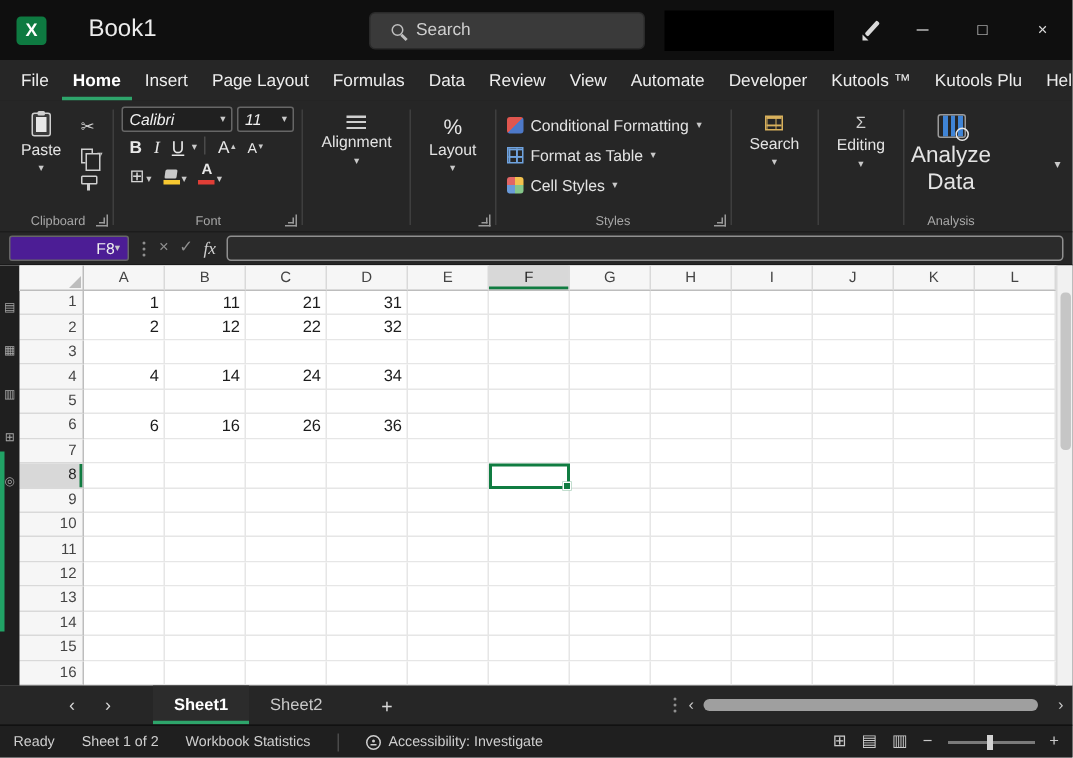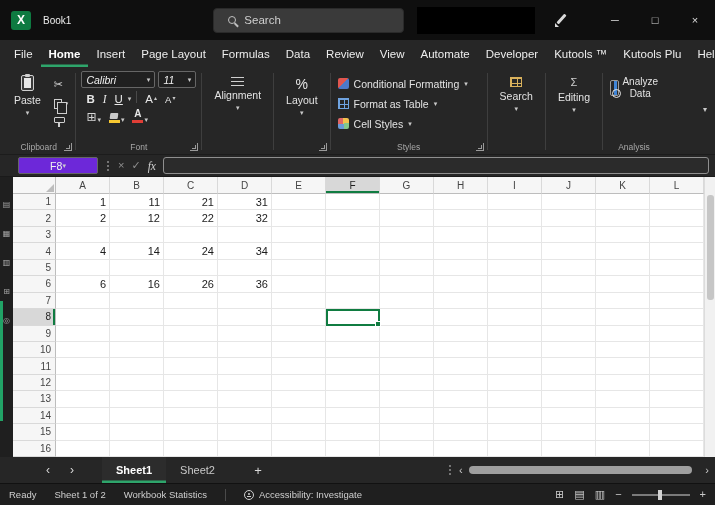--- a/index.html
+++ b/index.html
@@ -5,21 +5,21 @@
   * { box-sizing: border-box; margin: 0; padding: 0; }
   html,body { width:715px; height:505px; }
   body { font-family:"Liberation Sans","DejaVu Sans",sans-serif; background:#1f1f1f; overflow:hidden; }
   .window { width:715px; height:505px; display:flex; flex-direction:column; }
 
   
   .titlebar { height:40px; background:#0f0f0f; display:flex; align-items:center; flex:0 0 auto; }
   .app-icon { width:20px; height:19px; margin-left:11px; background:#0e7a41; border-radius:3px;
               display:flex; align-items:center; justify-content:center; flex:0 0 auto; }
   .app-icon span { color:#fff; font-size:12px; font-weight:bold; line-height:1; }
-  .doc-title { color:#ececec; font-size:10px; margin-left:12px; }
+  .doc-title { color:#ececec; font-size:16px; margin-left:28px; }
   .search-box { width:191px; height:25px; margin-left:142px; background:#3a3a3a; border:1px solid #2a2a2a;
                 border-radius:4px; display:flex; align-items:center; padding-left:14px; gap:8px;
                 color:#cfcfcf; font-size:11.5px; }
   .mag-icon { width:8px; height:8px; border:1.5px solid #bfbfbf; border-radius:50%; position:relative; flex:0 0 auto; }
   .mag-icon::after { content:""; position:absolute; width:5px; height:1.5px; background:#bfbfbf;
                      transform:rotate(45deg); right:-4px; bottom:-2px; }
   .redacted { width:118px; height:27px; background:#000; margin-left:13px; }
   .pen-btn { width:30px; height:40px; margin-left:10px; display:flex; align-items:center; justify-content:center; }
   .pen { width:13px; height:13px; position:relative; }
   .pen::before { content:""; position:absolute; left:6px; top:-1px; width:3px; height:12px;
@@ -97,35 +97,35 @@
 
   .styles-rows { display:flex; flex-direction:column; gap:1px; padding-top:3px; width:146px; }
   .style-row { display:flex; align-items:center; gap:5px; height:19px; font-size:10.5px; padding:0 2px; }
   .cf-icon { width:11px; height:11px; border-radius:2px; background:linear-gradient(135deg,#e0564f 0 50%,#4d79c9 50% 100%); flex:0 0 auto; }
   .fat-icon { width:11px; height:11px; border:1px solid #6fa3e0;
     background-image:linear-gradient(#6fa3e0 1px,transparent 1px),linear-gradient(90deg,#6fa3e0 1px,transparent 1px);
     background-size:5px 5px; flex:0 0 auto; }
   .cs-icon { width:11px; height:11px; border-radius:2px;
     background:conic-gradient(#f2c14e 0 25%, #85c78a 25% 50%, #6a9ad9 50% 75%, #e06666 75% 100%); flex:0 0 auto; }
 
-  .analyze-btn { display:flex; align-items:center; gap:3px; padding:5px 2px 0 2px;
-                 width:52px; text-align:center; font-size:10px; line-height:1.2; }
+  .analyze-btn { display:flex; flex-direction:column; align-items:center; gap:3px; padding:5px 2px 0 2px;
+                 width:52px; text-align:center; font-size:15px; line-height:1.2; }
   .analyze-icon { width:19px; height:16px; border:1px solid #9a9a9a; border-radius:2px; position:relative;
     background:linear-gradient(90deg, transparent 0 3px, #3f84d6 3px 6px, transparent 6px 8px,
                #3f84d6 8px 11px, transparent 11px 13px, #3f84d6 13px 16px, transparent 16px); }
   .analyze-icon::after { content:""; position:absolute; right:-3px; bottom:-3px; width:7px; height:7px;
                          border:1.5px solid #e8e8e8; border-radius:50%; }
   .ribbon-collapse { position:absolute; right:8px; top:38px; color:#c9c9c9; font-size:8px; }
 
   
   .formula-row { height:23px; background:#262626; border-top:1px solid #1c1c1c; border-bottom:1px solid #1a1a1a;
                  display:flex; align-items:center; padding:0 6px; gap:7px; flex:0 0 auto; }
-  .name-box { width:80px; height:17px; background:#6d28d9; border:1px solid #666; border-radius:2px;
-              display:flex; align-items:center; justify-content:center; padding:0 5px;
-              font-size:10.5px; color:#f0f0f0;margin-left:12px; }
+  .name-box { width:80px; height:17px; background:#4c1d95; border:1px solid #666; border-radius:2px;
+              display:flex; align-items:center; justify-content:flex-end; padding:0 5px;
+              font-size:10.5px; color:#f0f0f0; }
   .vdots { width:2px; height:2px; border-radius:50%; background:#8f8f8f;
            box-shadow:0 -4px 0 #8f8f8f, 0 4px 0 #8f8f8f; margin:0 2px; }
   .fml-icon { color:#8f8f8f; font-size:11px; line-height:1; }
   .fx { font-style:italic; font-family:"Liberation Serif",serif; font-size:11.5px; color:#cfcfcf; }
   .formula-input { flex:1; height:17px; border:1px solid #8f8f8f; border-radius:3px; background:#2b2b2b;
                    color:#fff; font-size:11px; padding:0 4px; outline:none;
                    font-family:"Liberation Sans",sans-serif; }
 
   
   .grid-area { flex:1; display:flex; background:#fff; min-height:0; }

